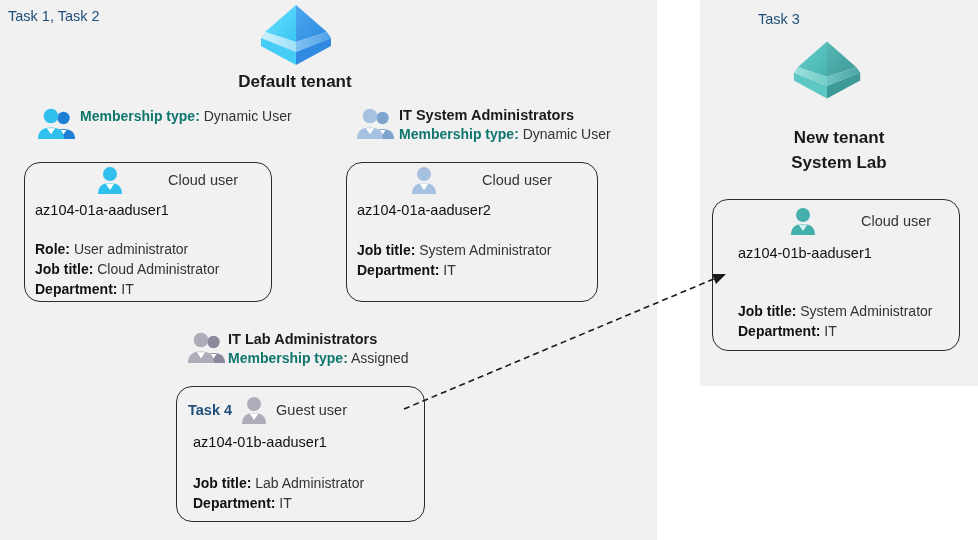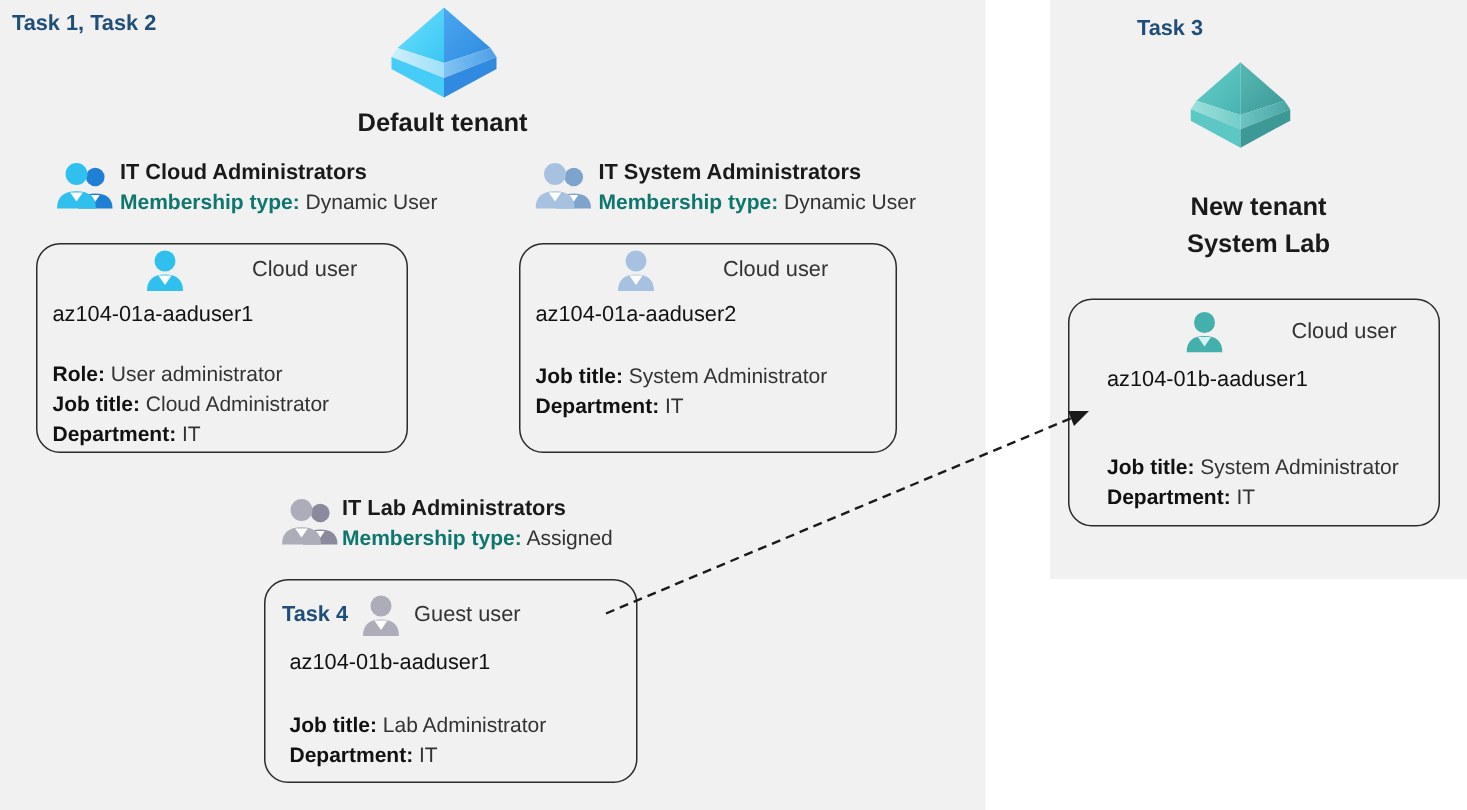--- a/index.html
+++ b/index.html
@@ -20,21 +20,21 @@
   .panel {
     position: absolute;
     background: #f1f1f1;
   }
   #panel-left  { left: 0;   top: 0; width: 657px; height: 540px; }
   #panel-right { left: 700px; top: 0; width: 278px; height: 386px; }
 
   .task-label {
     position: absolute;
     font-size: 14.5px;
-    font-weight: bold;
+    font-weight: normal;
     color: #1f4e79;
     white-space: nowrap;
   }
 
   .tenant-title {
     position: absolute;
     font-size: 17px;
     font-weight: bold;
     color: #1a1a1a;
     white-space: nowrap;
@@ -155,21 +155,20 @@
     <svg width="38" height="32" viewBox="0 0 38 32">
       <circle cx="25.5" cy="10" r="6.2" fill="#1f7fd4"></circle>
       <path d="M14 31 q0 -10 11.5 -10 q11.5 0 11.5 10 z" fill="#1f7fd4"></path>
       <path d="M22.5 22 l3 4.5 l3 -4.5 z" fill="#ffffff"></path>
       <circle cx="13" cy="8" r="7.3" fill="#2fc0ee"></circle>
       <path d="M0 31 q0 -11.5 13 -11.5 q13 0 13 11.5 z" fill="#2fc0ee"></path>
       <path d="M8.8 20.3 l4.2 6 l4.2 -6 z" fill="#ffffff"></path>
     </svg>
   </div>
   <div class="group-block" style="left:80px; top:106px;">
-    <div class="group-name">IT Cloud Administrators</div>
     <div class="group-meta">
       <b>Membership type:</b>
       <span>Dynamic User</span>
     </div>
   </div>
 
   <div class="card" style="left:24px; top:162px; width:248px; height:140px;">
   </div>
   <div class="card-head" style="left:98px; top:166px;">
     <span class="icon-abs" style="position:relative;">

